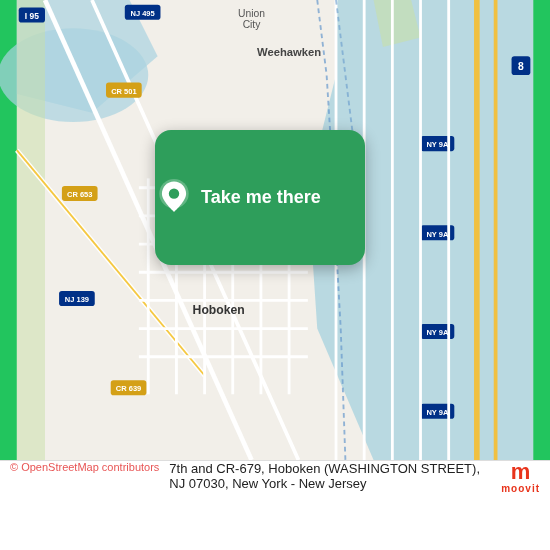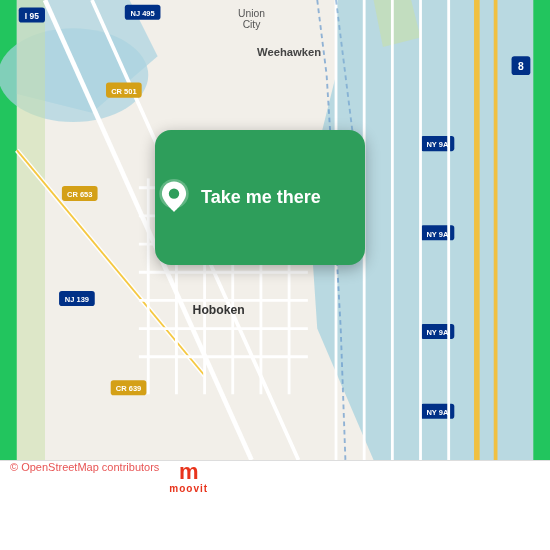--- a/index.html
+++ b/index.html
@@ -205,17 +205,18 @@
       <circle cx="19" cy="17" r="6" fill="#2e9e5b"></circle>
     </svg>
     <span id="take-me-label">Take me there</span>
   </div>
 </div>
 
 <div id="bottom-bar">
   <div id="osm-logo">
     <span>© OpenStreetMap contributors</span>
   </div>
+  <div id="address-text">7th and CR-679, Hoboken (WASHINGTON STREET), NJ 07030, New York - New Jersey</div>
   <div id="moovit-logo">
     <span id="moovit-m">m</span>
     <span id="moovit-text">moovit</span>
   </div>
 </div>
 
 </body></html>

